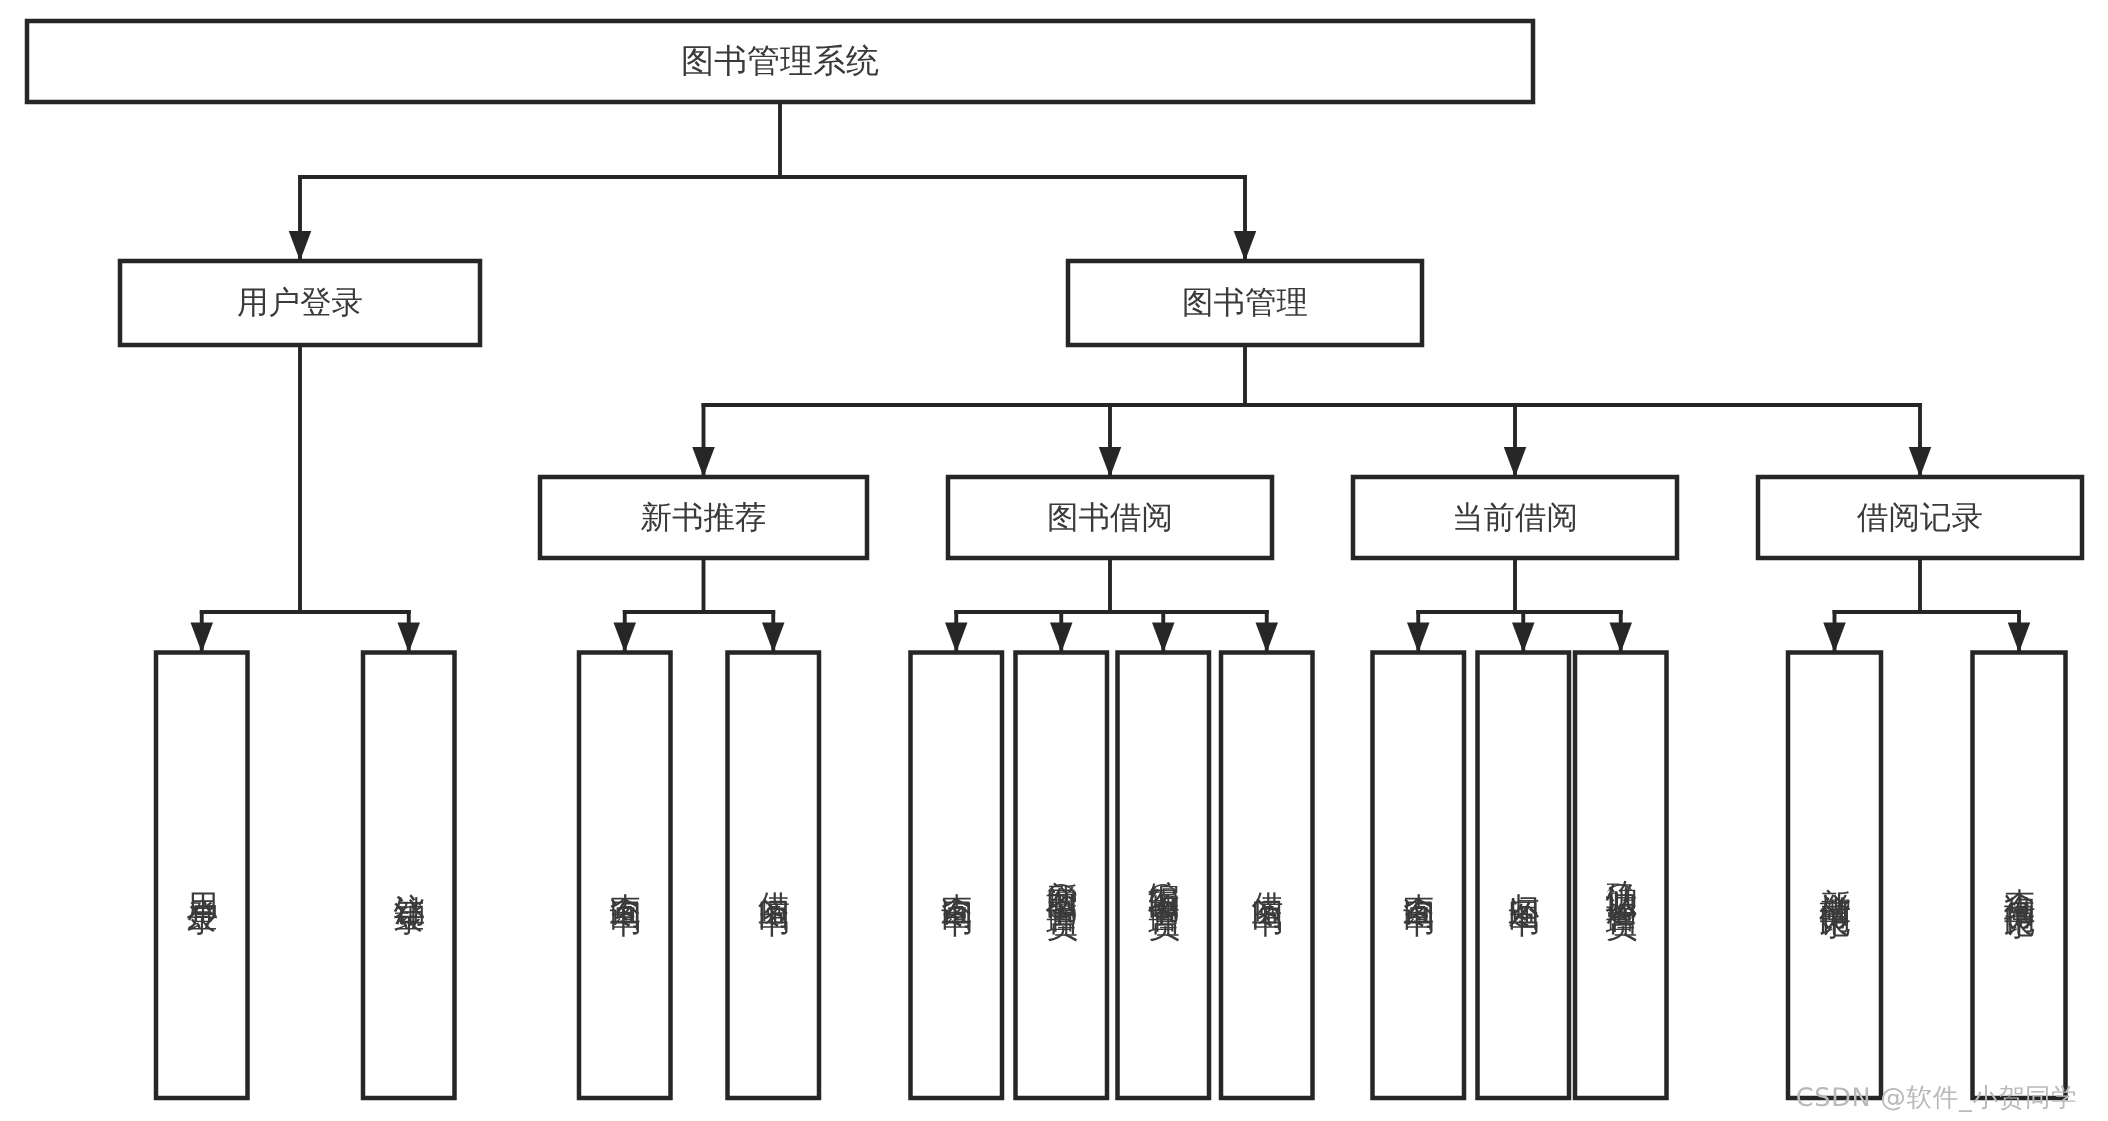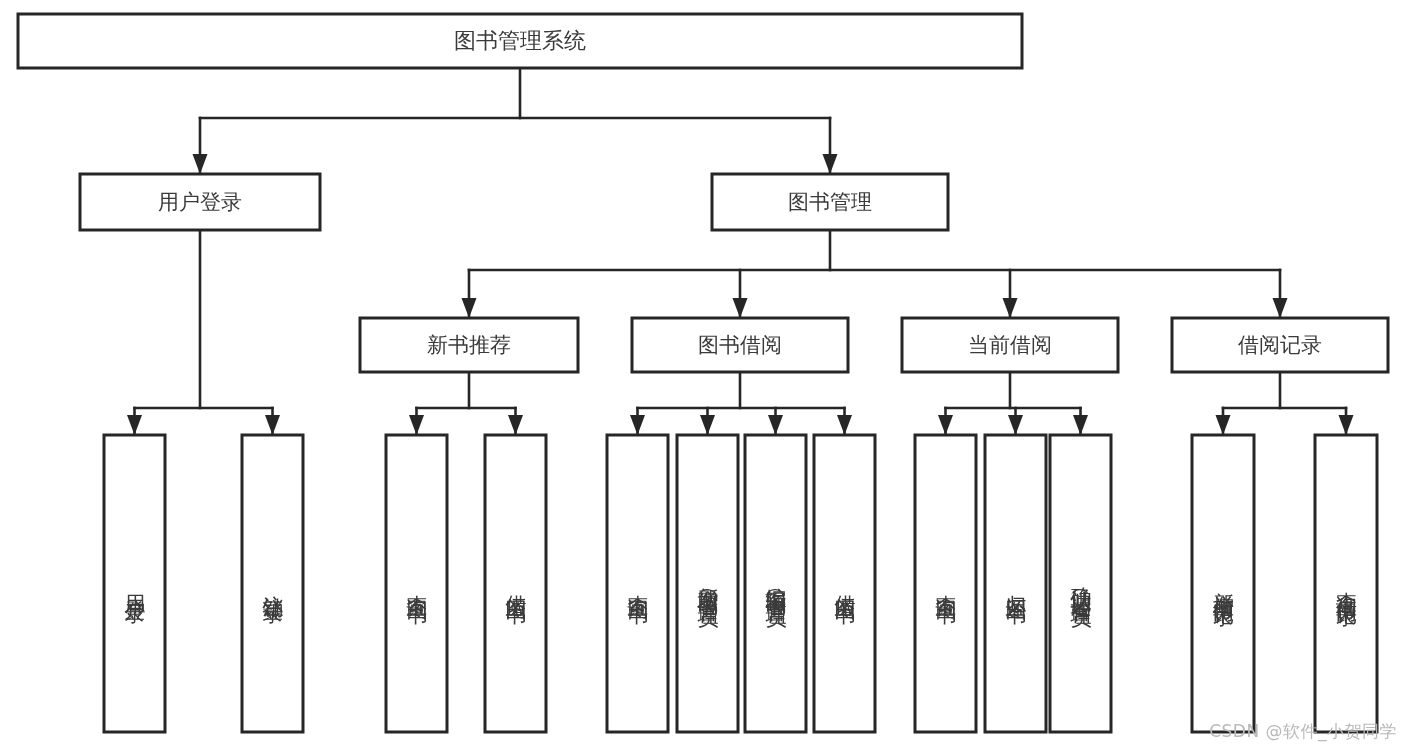--- a/index.html
+++ b/index.html
@@ -61,21 +61,21 @@
     color: #3a3a3a;
     letter-spacing: 3px;
     display: flex;
     align-items: center;
     justify-content: center;
     white-space: nowrap;
     pointer-events: none;
   }
   #watermark {
     position: absolute;
-    right: 8px;
+    right: 20px;
     bottom: 4px;
     font-family: "DejaVu Sans", "Liberation Sans", sans-serif;
     font-size: 17px;
     color: #b9b9b9;
     letter-spacing: 0.5px;
     white-space: nowrap;
     margin-top: 40px;
   }
 </style>
 </head>

